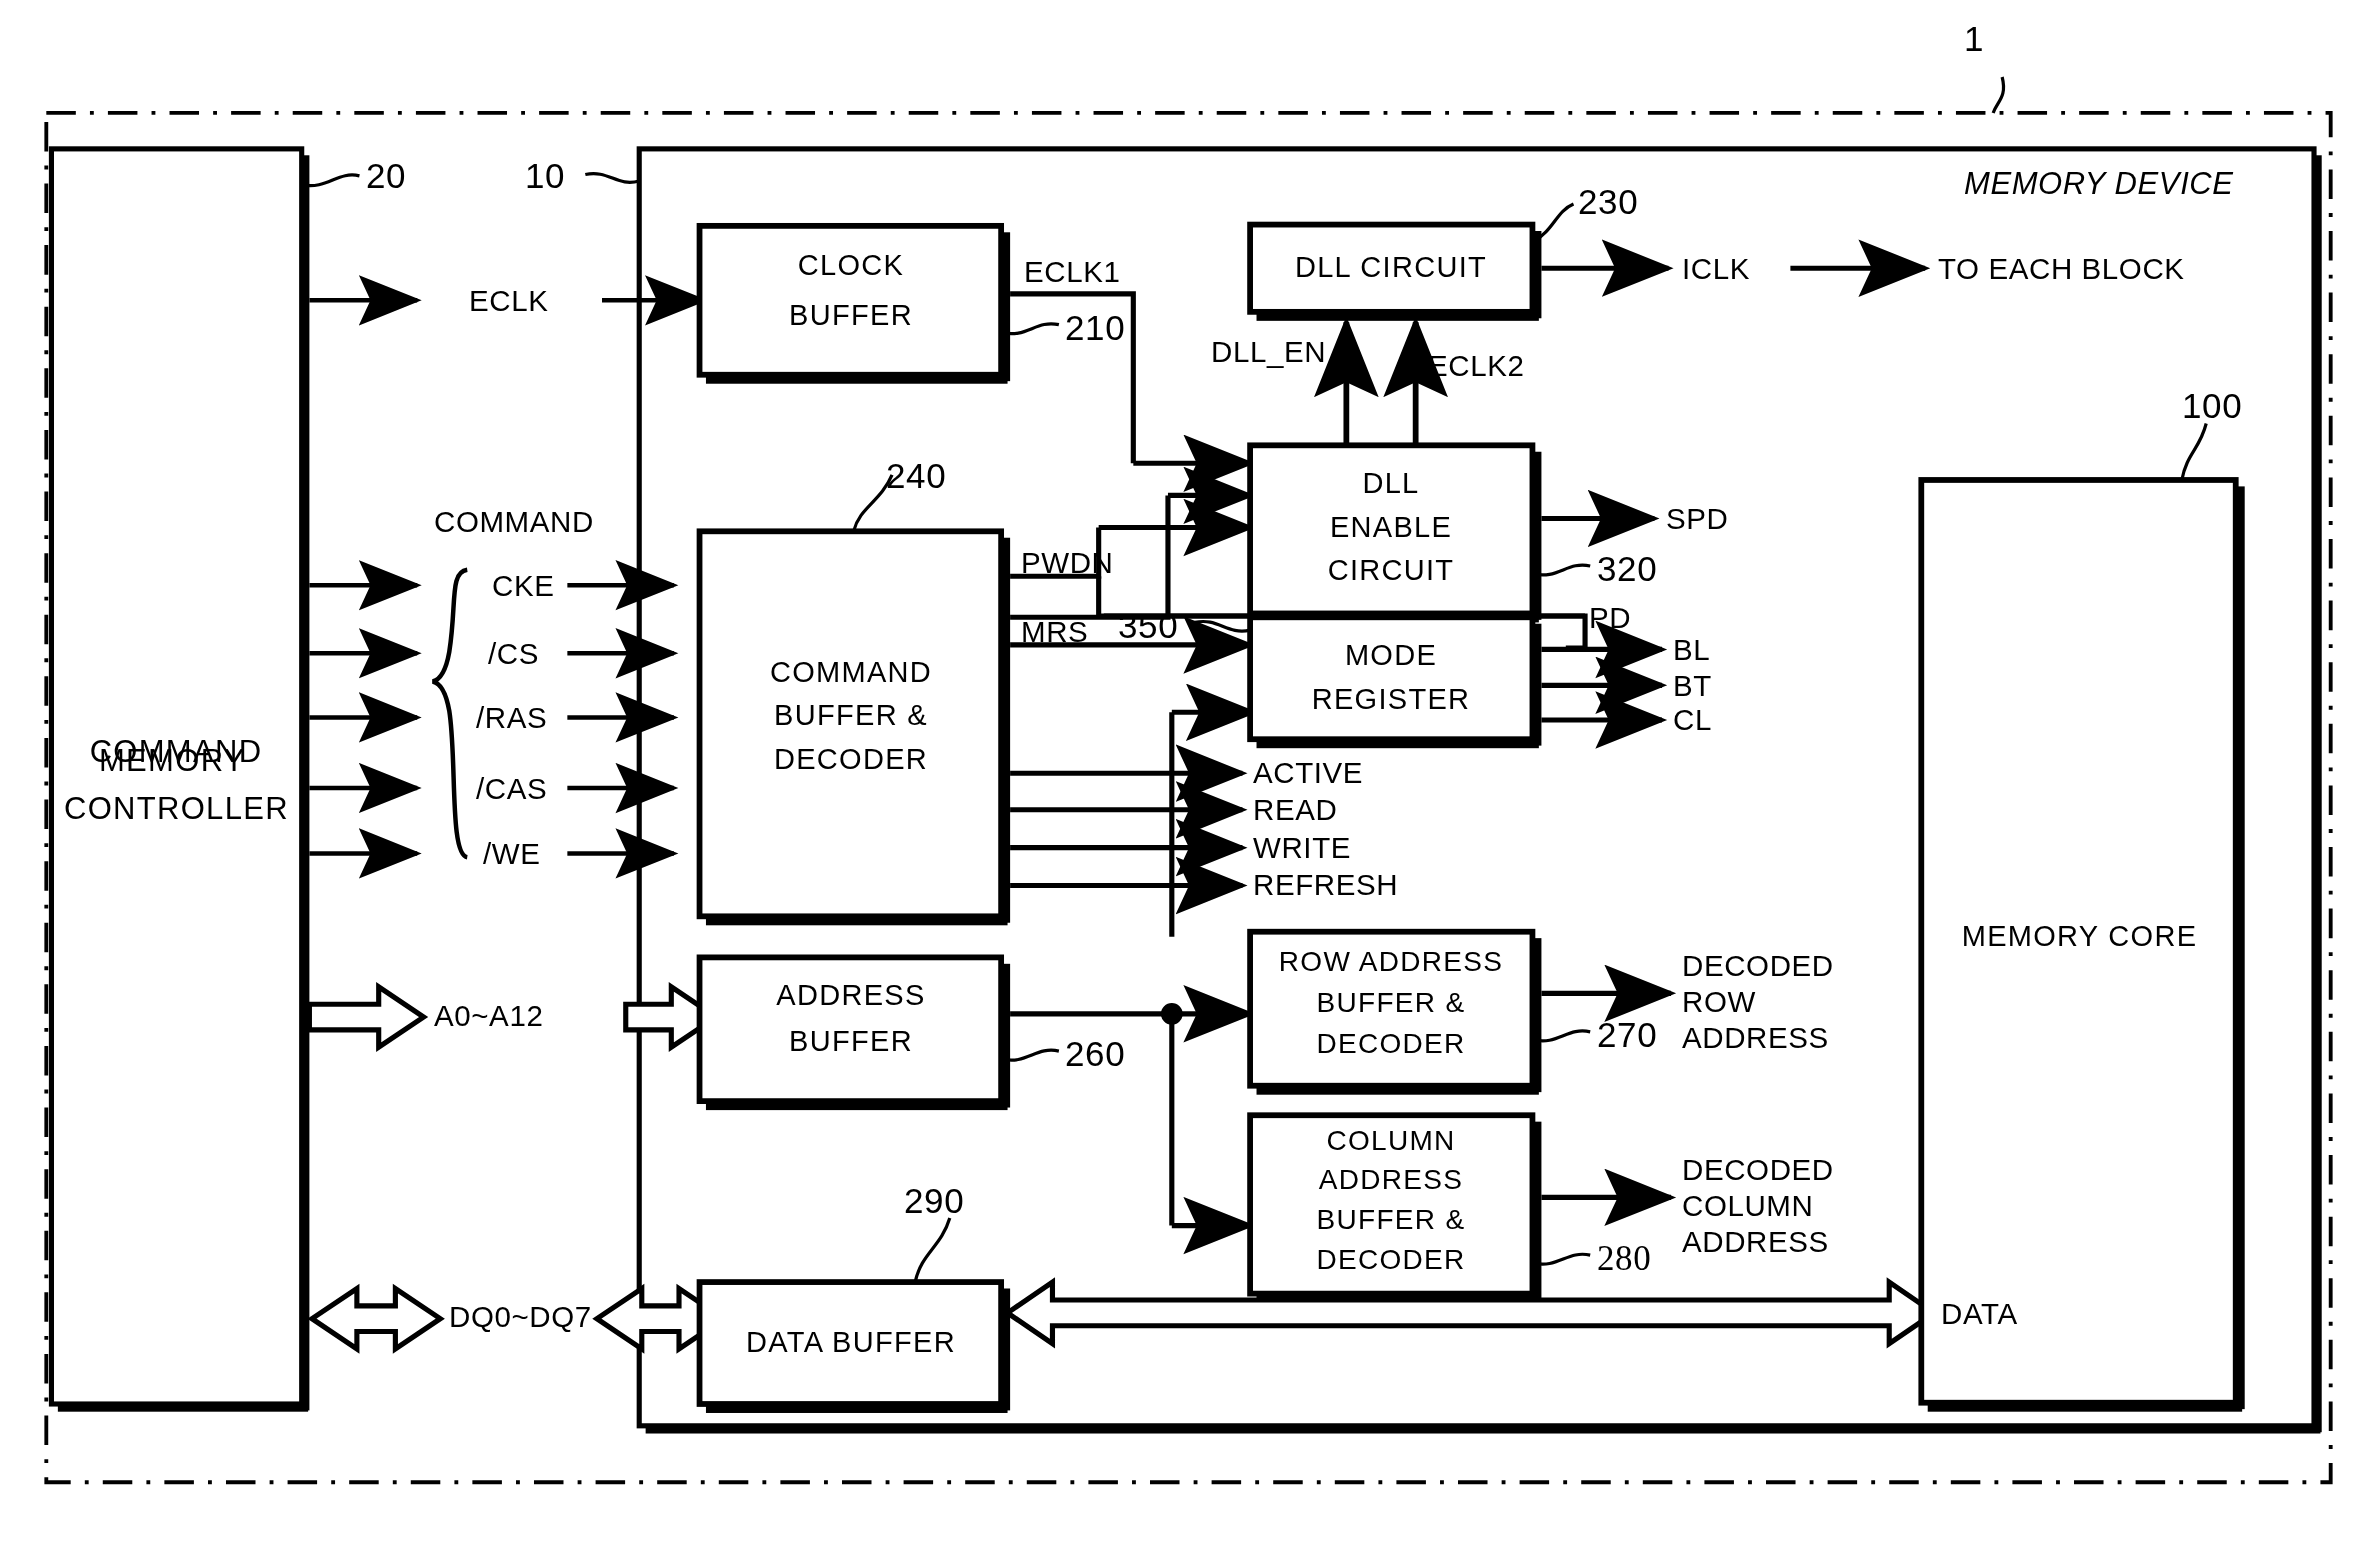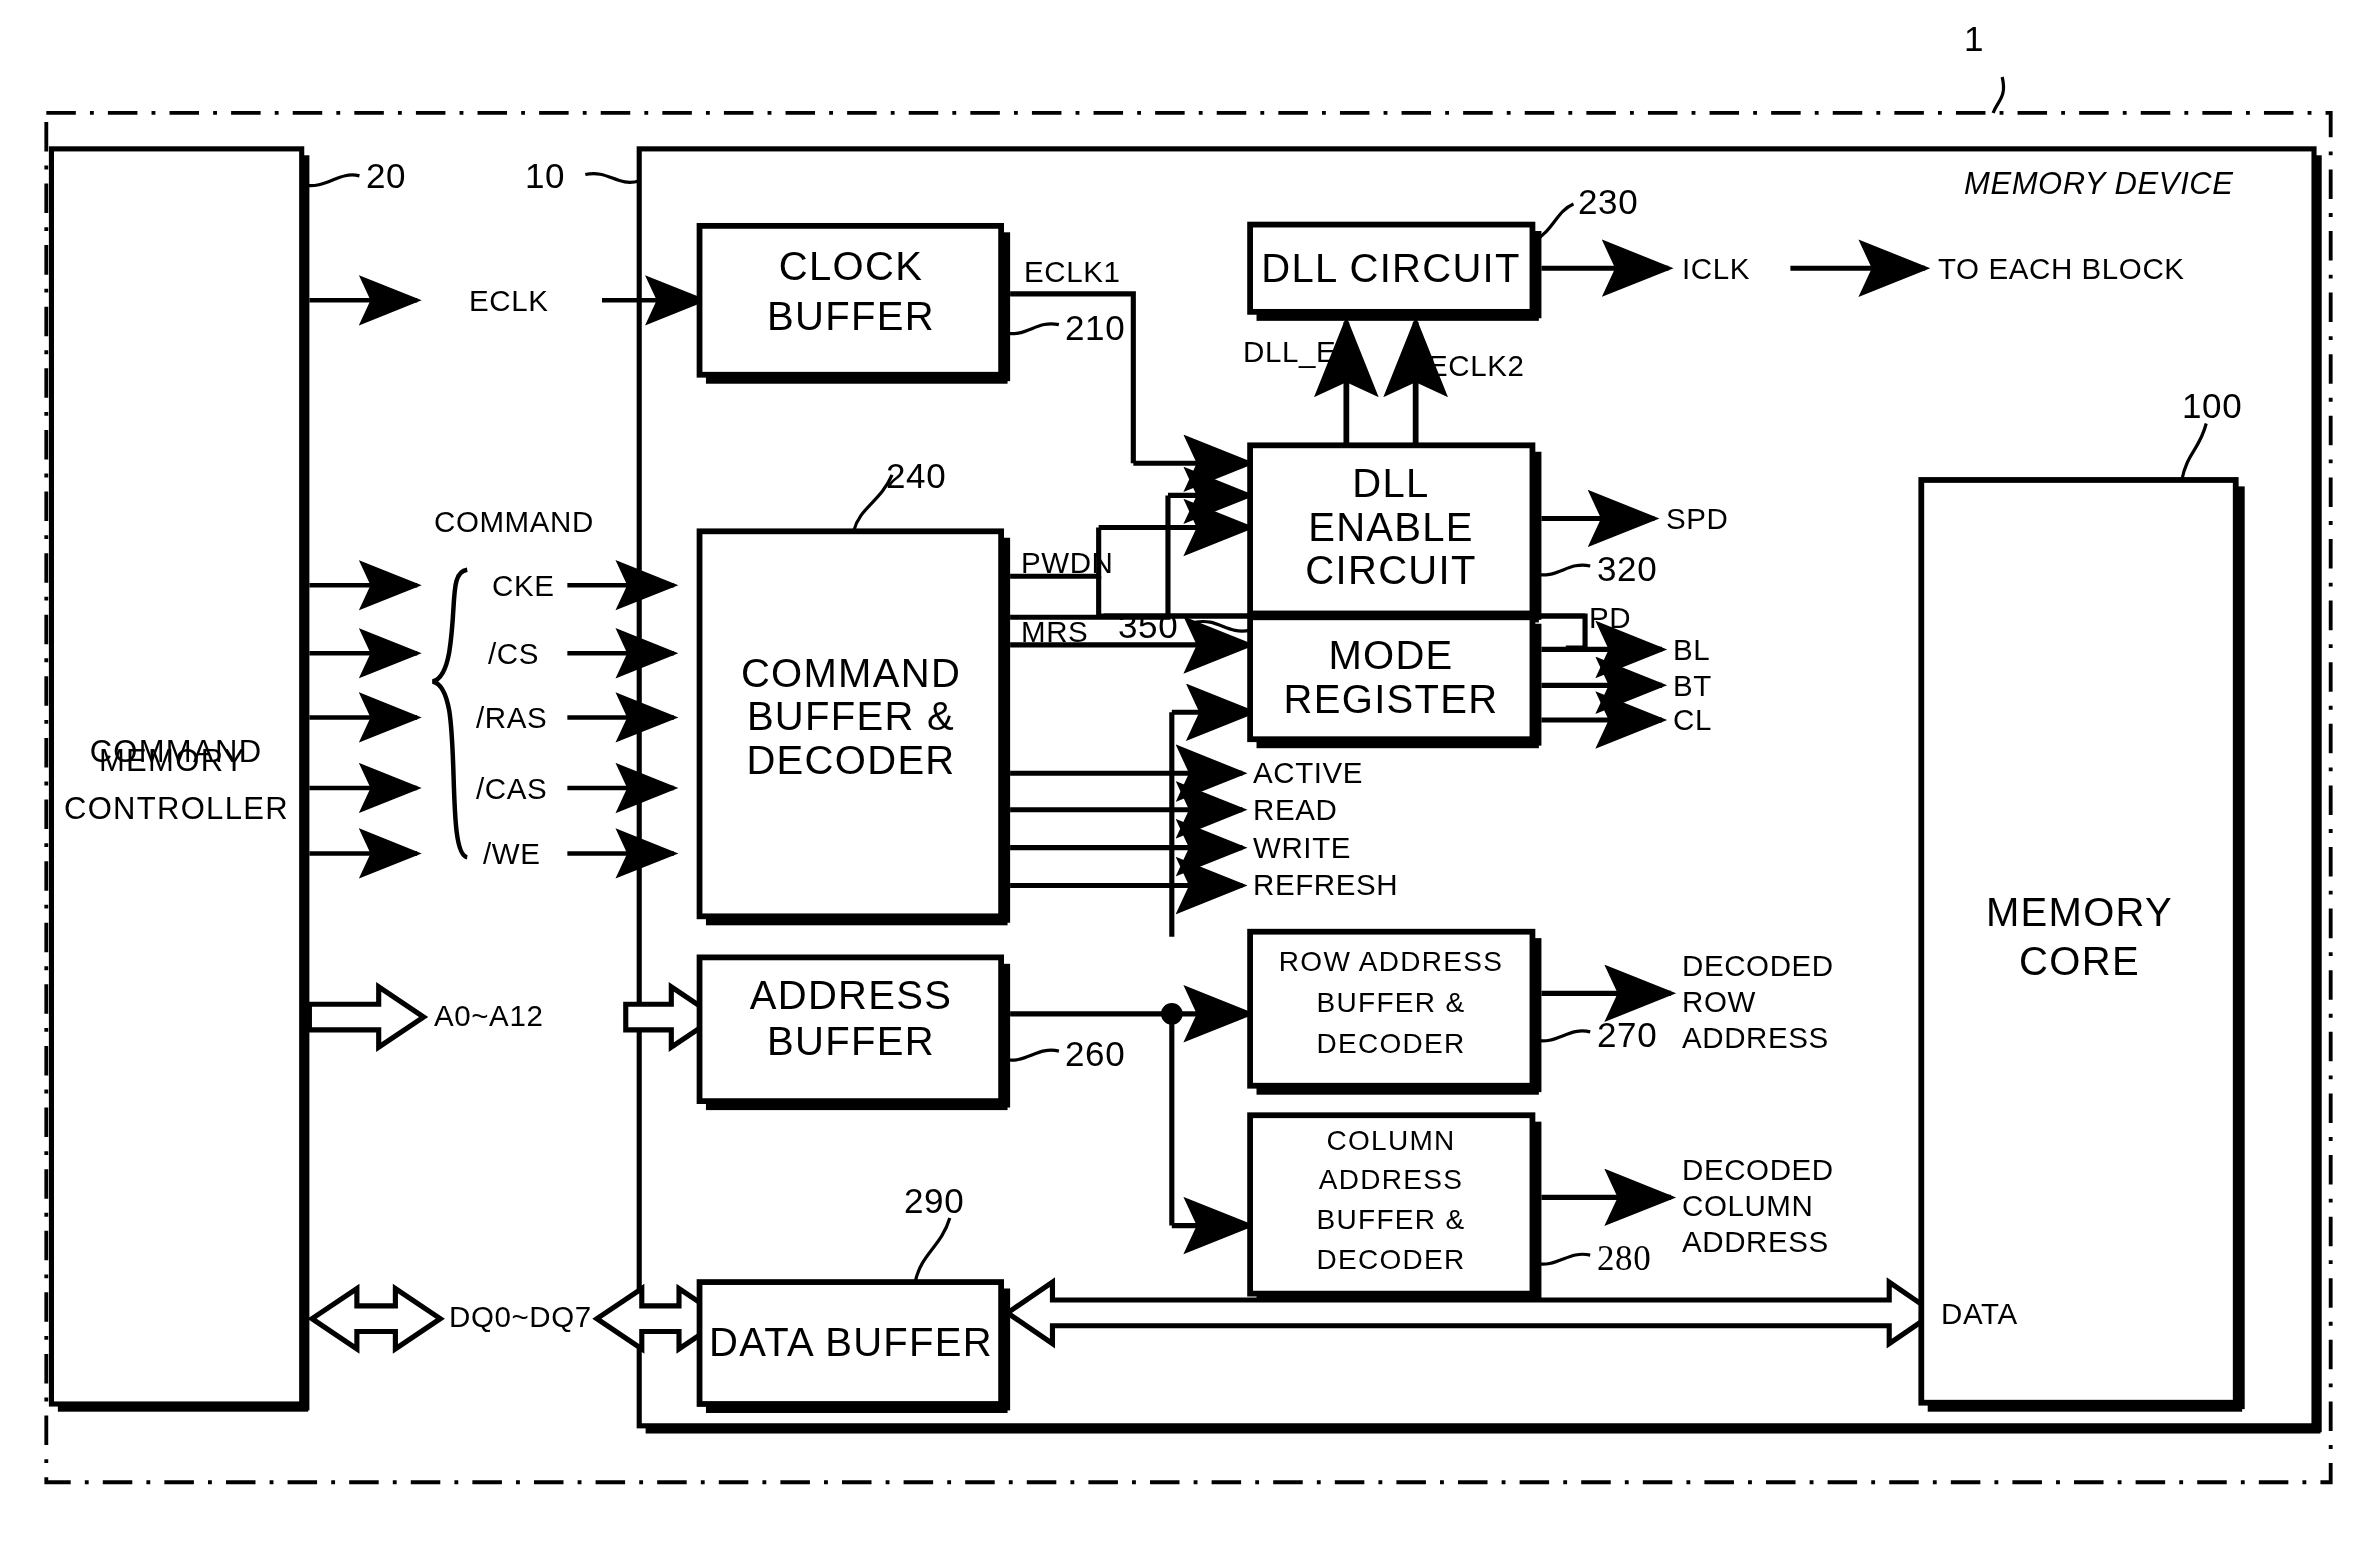--- a/index.html
+++ b/index.html
@@ -4,21 +4,21 @@
 <style>
   html,body{margin:0;padding:0;background:#fff;}
   body{font-family:"Liberation Sans", sans-serif;}
   #stage{position:relative;width:2377px;height:1558px;background:#fff;overflow:hidden;}
   #svgroot{position:absolute;left:0;top:0;width:2377px;height:1558px;}
   .lbl{position:absolute;color:#000;font-family:"Liberation Sans", sans-serif;
        letter-spacing:0.6px;white-space:nowrap;line-height:1.18;}
   .sig{font-size:29.5px;}
   .ref{font-size:35px;}
   .boxtxt{position:absolute;display:flex;align-items:center;justify-content:center;
-          text-align:center;font-size:40px;letter-spacing:1.3px;line-height:1.22;color:#000;}
+          text-align:center;font-size:29px;letter-spacing:1.3px;line-height:1.22;color:#000;}
   .bigtxt{font-size:31px;}
 </style>
 </head>
 <body>
 
 <div id="stage">
 
   <svg id="svgroot" viewBox="0 0 3704 2428">
     <defs>
       <marker id="ah" markerWidth="16" markerHeight="16" refX="13" refY="5.6" orient="auto" markerUnits="strokeWidth">
@@ -281,21 +281,21 @@
   <div class="boxtxt" style="left:1250px;top:1244px;width:282px;height:32px;font-size:28px;">DECODER</div>
 
   <div class="boxtxt" style="left:700px;top:1324px;width:302px;height:37px;">DATA BUFFER</div>
 
   <div class="boxtxt" style="left:1922px;top:918px;width:315px;height:37px;">MEMORY CORE</div>
 
   <div class="lbl sig" style="left:469px;top:284px;">ECLK</div>
   <div class="lbl sig" style="left:1024px;top:255px;">ECLK1</div>
   <div class="lbl sig" style="left:1682px;top:252px;">ICLK</div>
   <div class="lbl sig" style="left:1938px;top:252px;">TO EACH BLOCK</div>
-  <div class="lbl sig" style="left:1243px;top:335px;text-align:right;">DLL_EN</div>
+  <div class="lbl sig" style="left:1211px;top:335px;text-align:right;">DLL_EN</div>
   <div class="lbl sig" style="left:1428px;top:335px;margin-top:14px;">ECLK2</div>
   <div class="lbl sig" style="left:1666px;top:502px;">SPD</div>
   <div class="lbl sig" style="left:1589px;top:601px;">PD</div>
   <div class="lbl sig" style="left:1021px;top:546px;">PWDN</div>
   <div class="lbl sig" style="left:1021px;top:615px;">MRS</div>
 
   <div class="lbl sig" style="left:1673px;top:633px;">BL</div>
   <div class="lbl sig" style="left:1673px;top:669px;">BT</div>
   <div class="lbl sig" style="left:1673px;top:703px;">CL</div>
 

